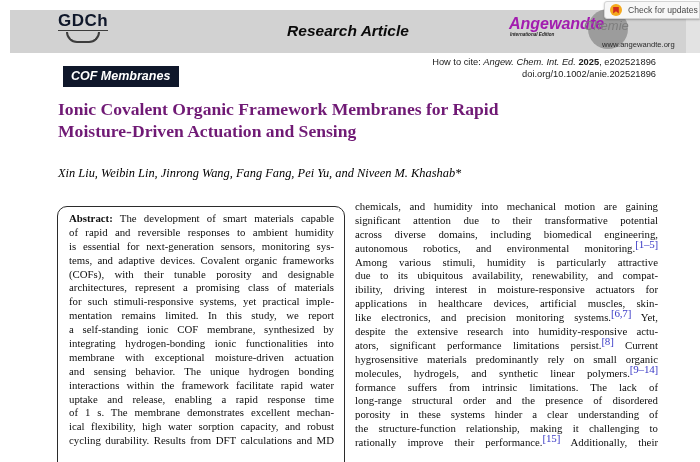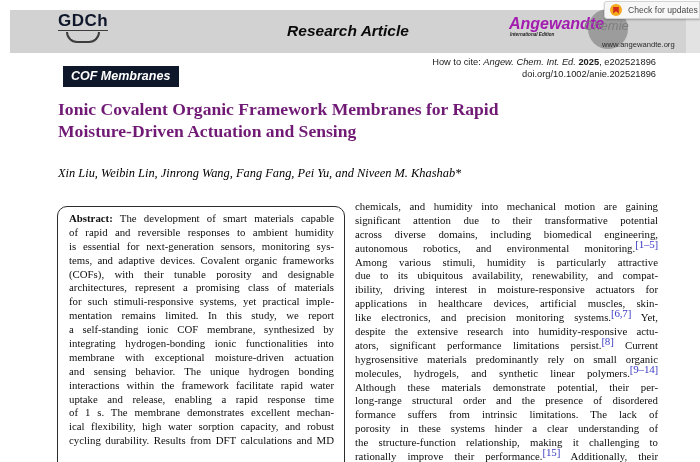--- a/index.html
+++ b/index.html
@@ -137,20 +137,19 @@
       <div class="tline">autonomous robotics, and environmental monitoring.<sup class="cite">[1–5]</sup></div>
       <div class="tline">Among various stimuli, humidity is particularly attractive</div>
       <div class="tline">due to its ubiquitous availability, renewability, and compat-</div>
       <div class="tline">ibility, driving interest in moisture-responsive actuators for</div>
       <div class="tline">applications in healthcare devices, artificial muscles, skin-</div>
       <div class="tline">like electronics, and precision monitoring systems.<sup class="cite">[6,7]</sup> Yet,</div>
       <div class="tline">despite the extensive research into humidity-responsive actu-</div>
       <div class="tline">ators, significant performance limitations persist.<sup class="cite">[8]</sup> Current</div>
       <div class="tline">hygrosensitive materials predominantly rely on small organic</div>
       <div class="tline">molecules, hydrogels, and synthetic linear polymers.<sup class="cite">[9–14]</sup></div>
-      <div class="tline">Although these materials demonstrate potential, their per-</div>
+      <div class="tline">formance suffers from intrinsic limitations. The lack of</div>
       <div class="tline">long-range structural order and the presence of disordered</div>
-      <div class="tline">formance suffers from intrinsic limitations. The lack of</div>
       <div class="tline">porosity in these systems hinder a clear understanding of</div>
       <div class="tline">the structure-function relationship, making it challenging to</div>
       <div class="tline">rationally improve their performance.<sup class="cite">[15]</sup> Additionally, their</div>
     </div>
 </div>
 
 </body></html>

